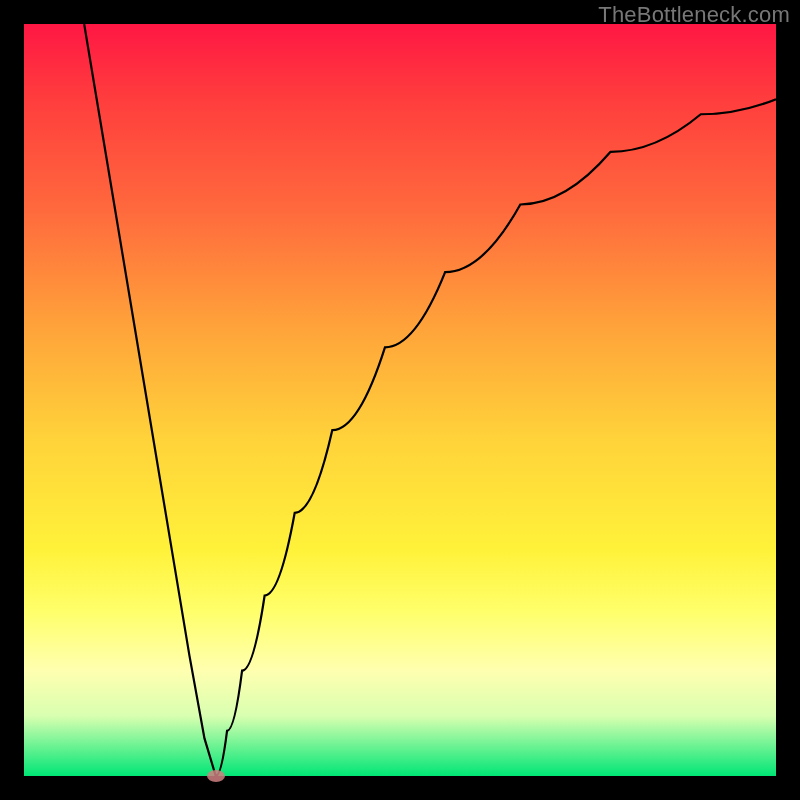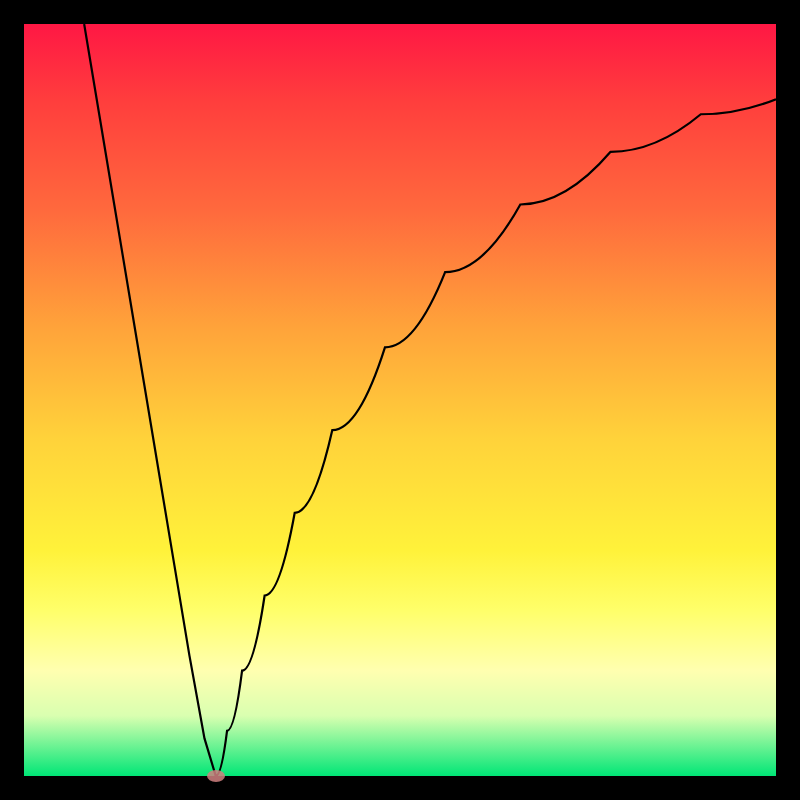--- a/index.html
+++ b/index.html
@@ -73,13 +73,14 @@
 
 <div class="frame">
   <div class="plot-area" style="background: linear-gradient(rgb(255, 23, 68) 0%, rgb(255, 61, 61) 10%, rgb(255, 106, 61) 25%, rgb(255, 162, 58) 40%, rgb(255, 210, 58) 55%, rgb(255, 242, 58) 70%, rgb(255, 255, 106) 78%, rgb(255, 255, 176) 86%, rgb(217, 255, 176) 92%, rgb(0, 230, 118) 100%);"></div>
 
   <svg class="curve" viewBox="0 0 752 752" preserveAspectRatio="none">
     <path id="curve-path" d="M 60.160000000000004 0 L 75.2 90.24000000000001 L 90.24 180.48000000000002 L 105.28000000000002 270.71999999999997 L 120.32000000000001 360.96 L 135.35999999999999 451.2 L 150.4 541.4399999999999 L 165.44 631.68 L 180.48 714.4 L 191.76 752 L 191.76 752 Q 197.4 752 203.04000000000002 706.88 Q 210.56 706.88 218.07999999999998 646.72 Q 229.36 646.72 240.64000000000001 571.52 Q 255.68 571.52 270.71999999999997 488.8 Q 289.52 488.8 308.32 406.08 Q 334.64 406.08 360.96 323.36 Q 391.04 323.36 421.12000000000006 248.15999999999997 Q 458.72 248.15999999999997 496.32000000000005 180.48000000000002 Q 541.44 180.48000000000002 586.5600000000001 127.84000000000003 Q 631.6800000000001 127.84000000000003 676.8000000000001 90.24000000000001 Q 714.4000000000001 90.24000000000001 752 75.19999999999993" stroke="#000" stroke-width="2.2" fill="none"></path>
   </svg>
 
   <div id="marker-dot" class="dot" style="left: 215.76px; top: 776px; background: rgb(208, 128, 128);"></div>
 
+  <div class="watermark">TheBottleneck.com</div>
 </div>
 
 </body></html>

